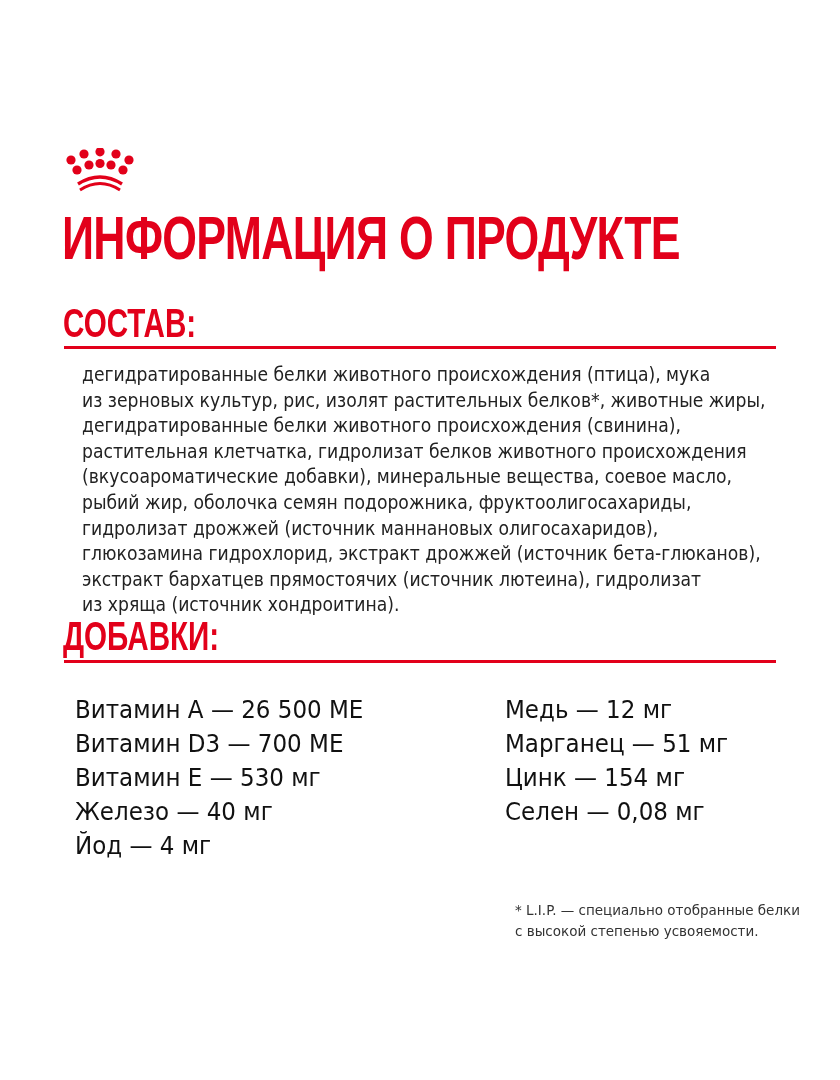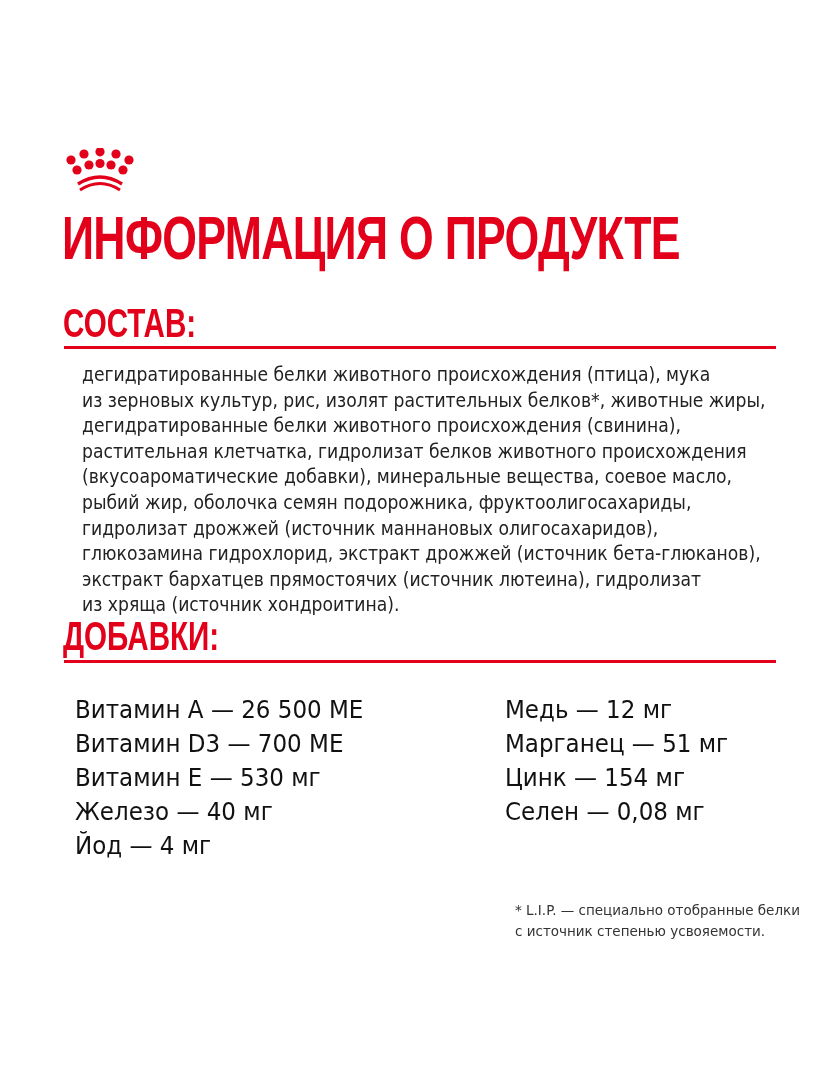--- a/index.html
+++ b/index.html
@@ -84,14 +84,14 @@
 
 <ul class="additives-col col-right">
   <li>Медь — 12 мг</li>
   <li>Марганец — 51 мг</li>
   <li>Цинк — 154 мг</li>
   <li>Селен — 0,08 мг</li>
 </ul>
 
 <p class="footnote">
   <span>* L.I.P. — специально отобранные белки</span>
-  <span>с источник степенью усвояемости.</span>
+  <span>с высокой степенью усвояемости.</span>
 </p>
 
 </body></html>

